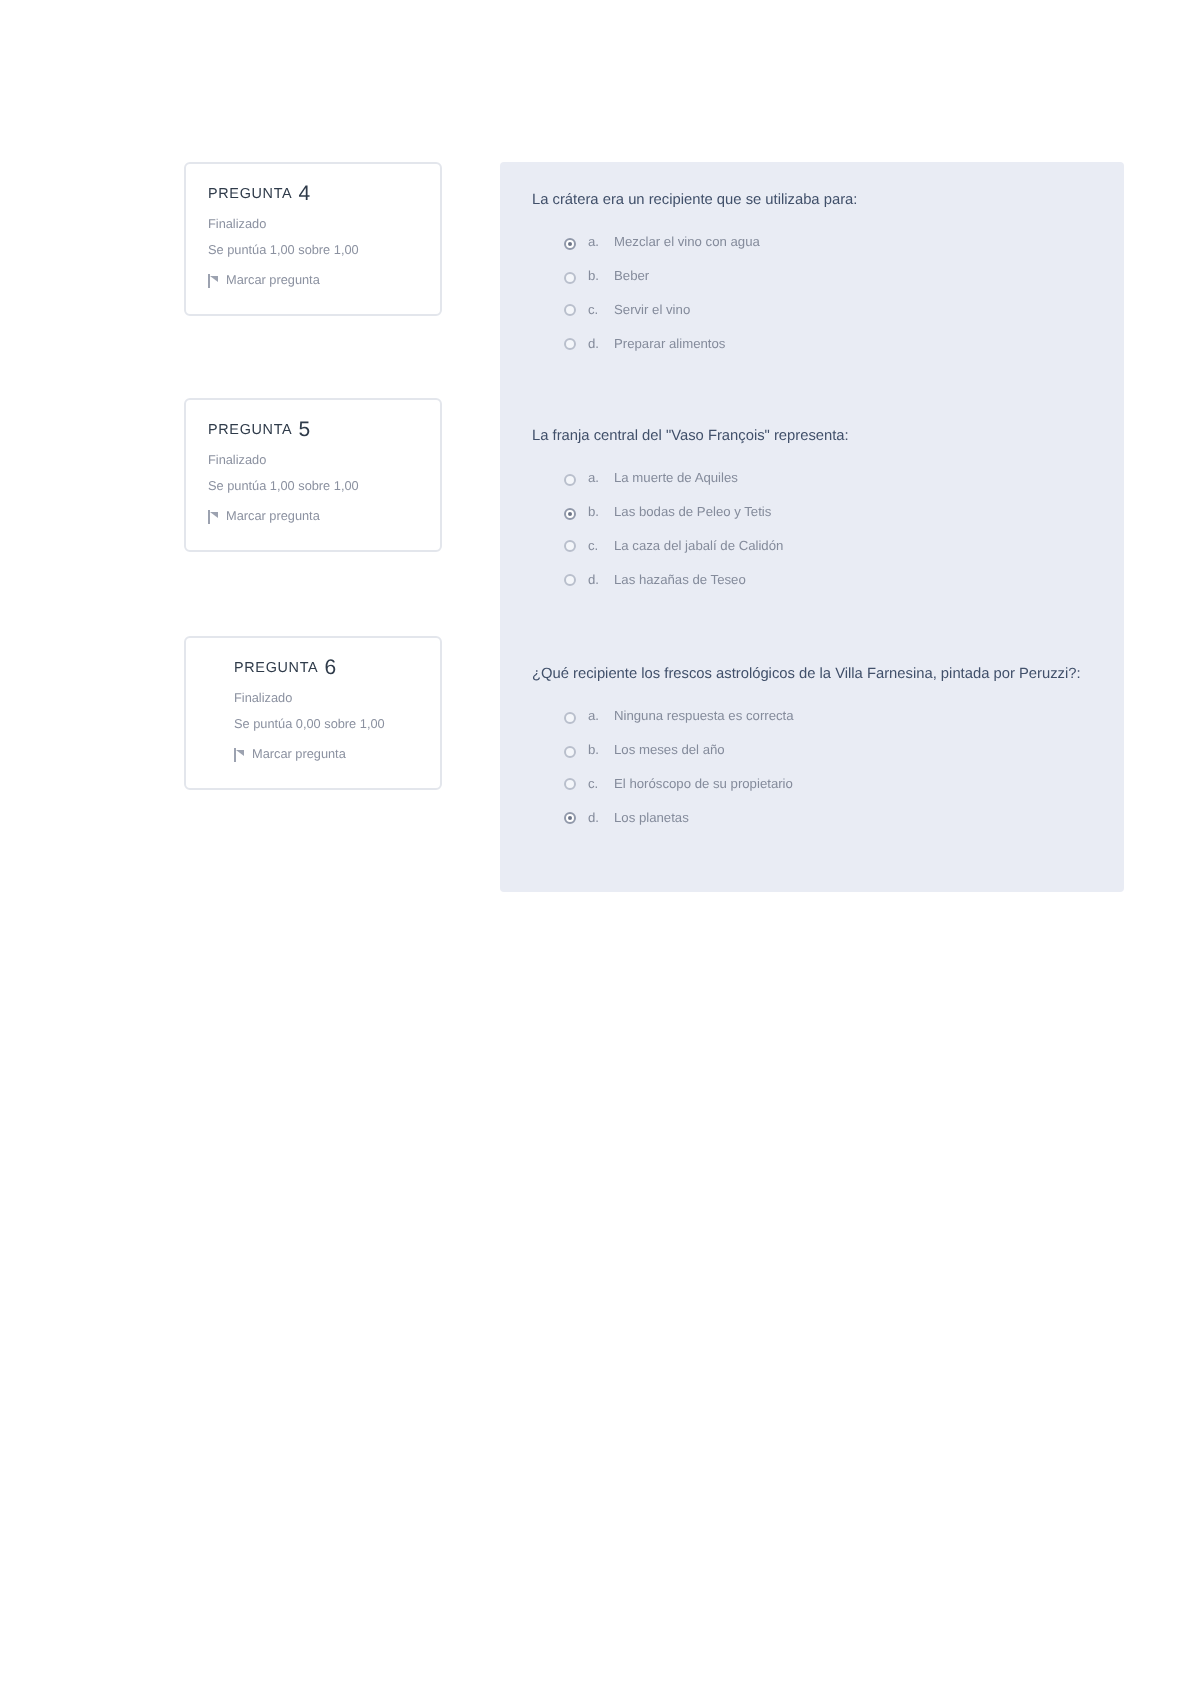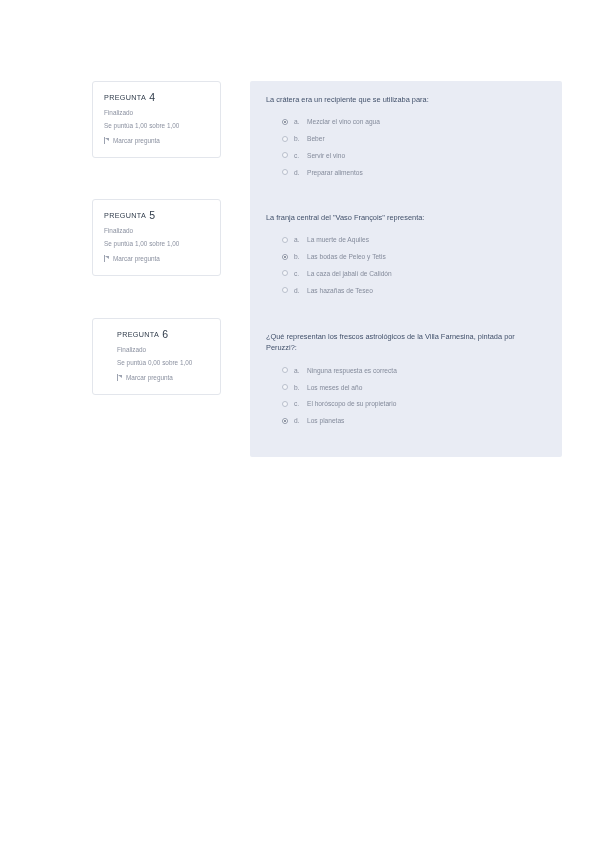--- a/index.html
+++ b/index.html
@@ -261,21 +261,21 @@
         <div class="info-card" style="top: 0px; height: 77px; padding-left: 24px;">
           <div class="q-label"><span>PREGUNTA</span><span class="q-number">6</span></div>
           <div class="q-state">Finalizado</div>
           <div class="q-grade">Se puntúa 0,00 sobre 1,00</div>
           <div class="q-flag">
             <span class="flag-icon"></span>
             <span>Marcar pregunta</span>
           </div>
         </div>
         <div class="answer-panel" style="top: 0px; min-height: 110px;">
-          <div class="q-text">¿Qué representan los frescos astrológicos de la Villa Farnesina, pintada por Peruzzi?:</div>
+          <div class="q-text">¿Qué recipiente los frescos astrológicos de la Villa Farnesina, pintada por Peruzzi?:</div>
           <ul class="options">
             <li class="option">
               <span class="radio"></span>
               <span class="option-letter">a.</span>
               <span class="option-text">Ninguna respuesta es correcta</span>
             </li>
             <li class="option">
               <span class="radio"></span>
               <span class="option-letter">b.</span>
               <span class="option-text">Los meses del año</span>

